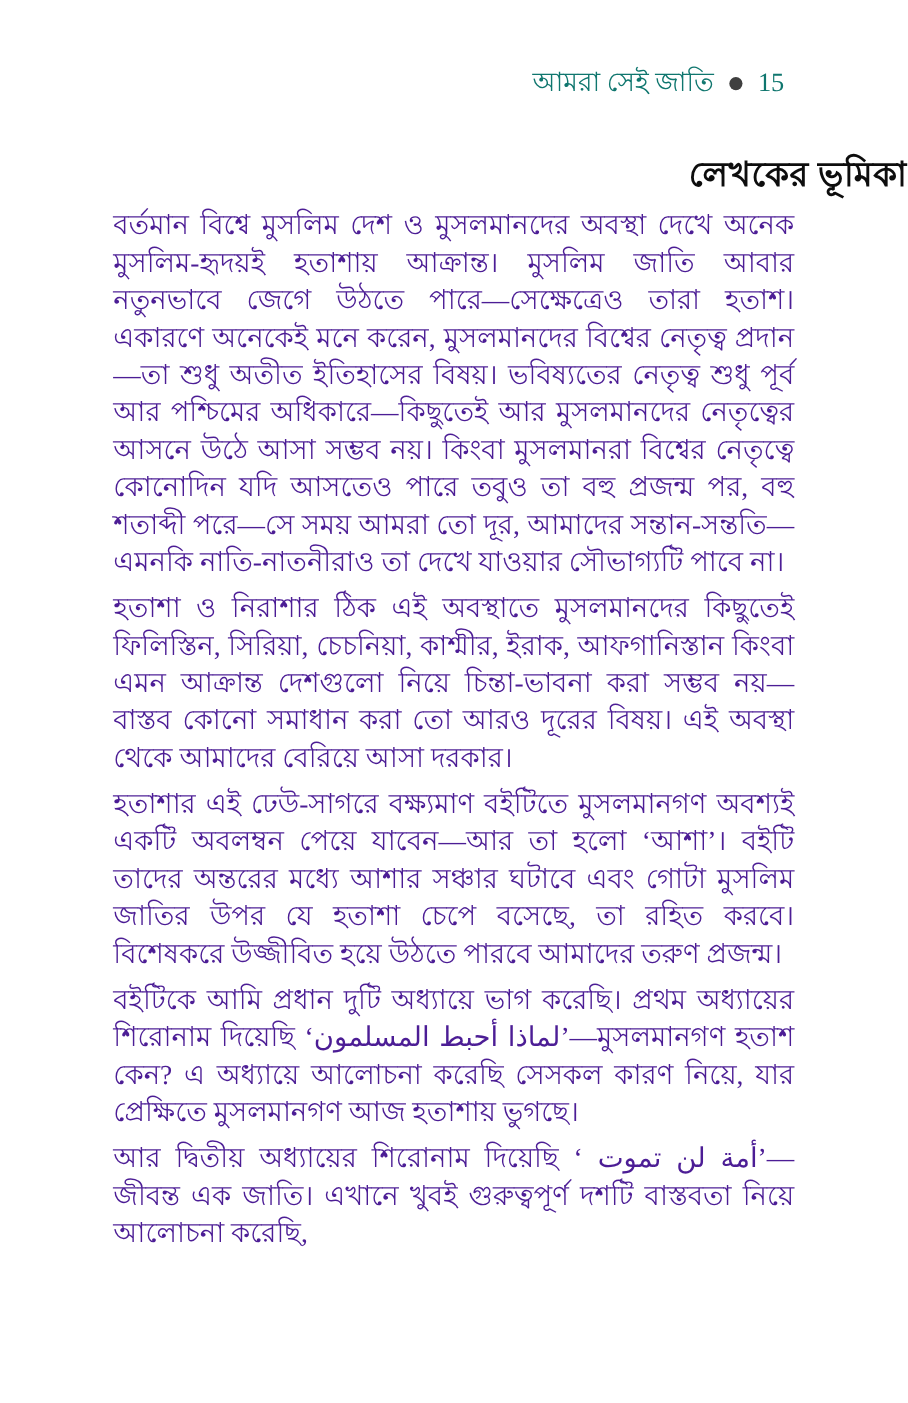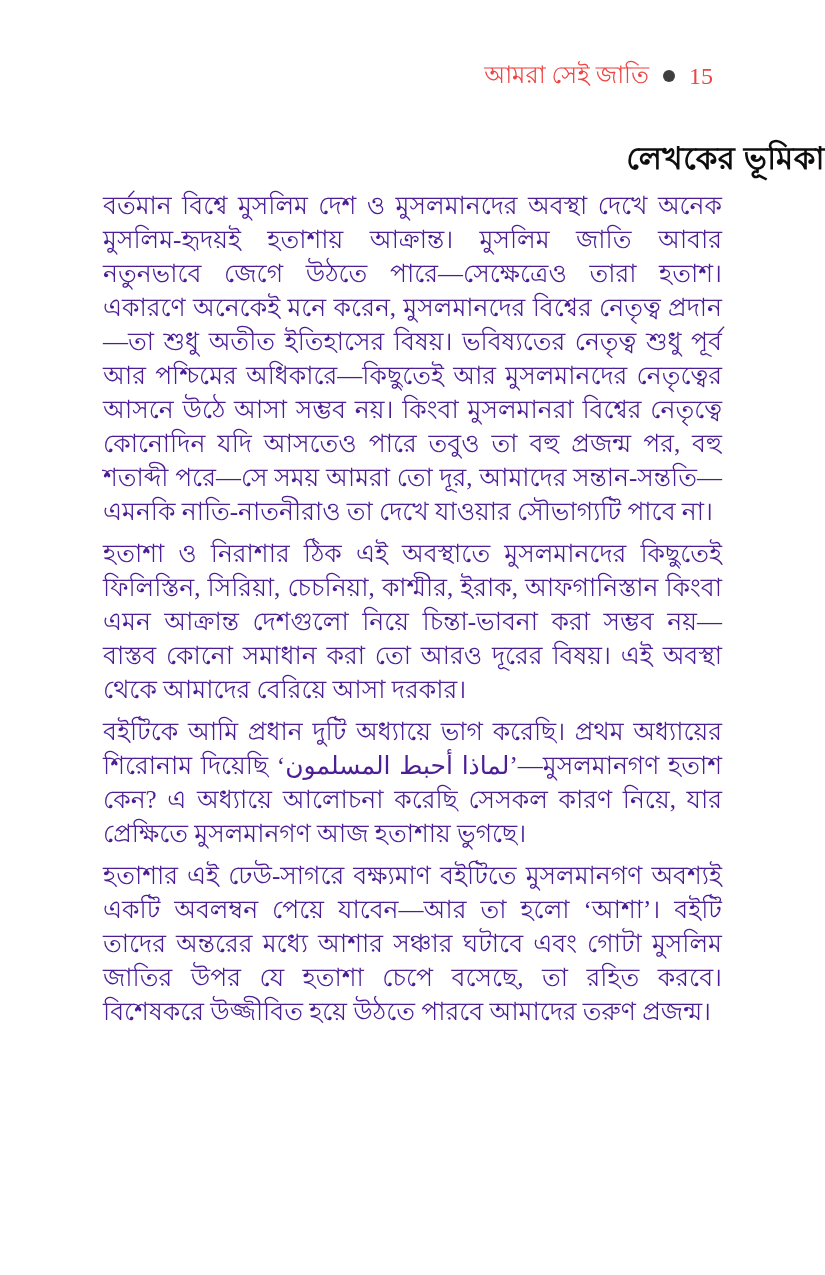--- a/index.html
+++ b/index.html
@@ -19,21 +19,21 @@
     .running-header {
       position: absolute;
       top: 56px;
       left: 103px;
       width: 610px;
       display: flex;
       justify-content: flex-end;
       align-items: center;
       gap: 14px;
       font-size: 24px;
-      color: #ef4444;
+      color: #0f766e;
       white-space: nowrap;
     }
     .bullet {
       display: inline-block;
       width: 12px;
       height: 12px;
       border-radius: 50%;
       background: #3f3f3f;
       flex: 0 0 auto;
     }
@@ -78,17 +78,18 @@
     <span>আমরা সেই জাতি</span>
     <span class="bullet"></span>
     <span>15</span>
   </div>
 
   <h1 class="chapter-title">লেখকের ভূমিকা</h1>
 
   <div class="body-text">
     <p><span>বর্তমান বিশ্বে মুসলিম দেশ ও মুসলমানদের অবস্থা দেখে অনেক মুসলিম-হৃদয়ই হতাশায় আক্রান্ত। মুসলিম জাতি আবার নতুনভাবে জেগে উঠতে পারে—সেক্ষেত্রেও তারা হতাশ। একারণে অনেকেই মনে করেন, মুসলমানদের বিশ্বের নেতৃত্ব প্রদান—তা শুধু অতীত ইতিহাসের বিষয়। ভবিষ্যতের নেতৃত্ব শুধু পূর্ব আর পশ্চিমের অধিকারে—কিছুতেই আর মুসলমানদের নেতৃত্বের আসনে উঠে আসা সম্ভব নয়। কিংবা মুসলমানরা বিশ্বের নেতৃত্বে কোনোদিন যদি আসতেও পারে তবুও তা বহু প্রজন্ম পর, বহু শতাব্দী পরে—সে সময় আমরা তো দূর, আমাদের সন্তান-সন্ততি—এমনকি নাতি-নাতনীরাও তা দেখে যাওয়ার সৌভাগ্যটি পাবে না।</span></p>
     <p><span>হতাশা ও নিরাশার ঠিক এই অবস্থাতে মুসলমানদের কিছুতেই ফিলিস্তিন, সিরিয়া, চেচনিয়া, কাশ্মীর, ইরাক, আফগানিস্তান কিংবা এমন আক্রান্ত দেশগুলো নিয়ে চিন্তা-ভাবনা করা সম্ভব নয়—বাস্তব কোনো সমাধান করা তো আরও দূরের বিষয়। এই অবস্থা থেকে আমাদের বেরিয়ে আসা দরকার।</span></p>
+    <p><span>হতাশার এই ঢেউ-সাগরে বক্ষ্যমাণ বইটিতে মুসলমানগণ অবশ্যই একটি অবলম্বন পেয়ে যাবেন—আর তা হলো ‘আশা’। বইটি তাদের অন্তরের মধ্যে আশার সঞ্চার ঘটাবে এবং গোটা মুসলিম জাতির উপর যে হতাশা চেপে বসেছে, তা রহিত করবে। বিশেষকরে উজ্জীবিত হয়ে উঠতে পারবে আমাদের তরুণ প্রজন্ম।</span></p>
     <p><span>বইটিকে আমি প্রধান দুটি অধ্যায়ে ভাগ করেছি। প্রথম অধ্যায়ের শিরোনাম দিয়েছি ‘</span><span class="ar" dir="rtl" lang="ar">لماذا أحبط المسلمون</span><span>’—মুসলমানগণ হতাশ কেন? এ অধ্যায়ে আলোচনা করেছি সেসকল কারণ নিয়ে, যার প্রেক্ষিতে মুসলমানগণ আজ হতাশায় ভুগছে।</span></p>
-    <p><span>হতাশার এই ঢেউ-সাগরে বক্ষ্যমাণ বইটিতে মুসলমানগণ অবশ্যই একটি অবলম্বন পেয়ে যাবেন—আর তা হলো ‘আশা’। বইটি তাদের অন্তরের মধ্যে আশার সঞ্চার ঘটাবে এবং গোটা মুসলিম জাতির উপর যে হতাশা চেপে বসেছে, তা রহিত করবে। বিশেষকরে উজ্জীবিত হয়ে উঠতে পারবে আমাদের তরুণ প্রজন্ম।</span></p>
+    <p><span>আর দ্বিতীয় অধ্যায়ের শিরোনাম দিয়েছি ‘ </span><span class="ar" dir="rtl" lang="ar">أمة لن تموت</span><span>’—জীবন্ত এক জাতি। এখানে খুবই গুরুত্বপূর্ণ দশটি বাস্তবতা নিয়ে আলোচনা করেছি,</span></p>
   </div>
 
 </div>
 
 </body></html>

